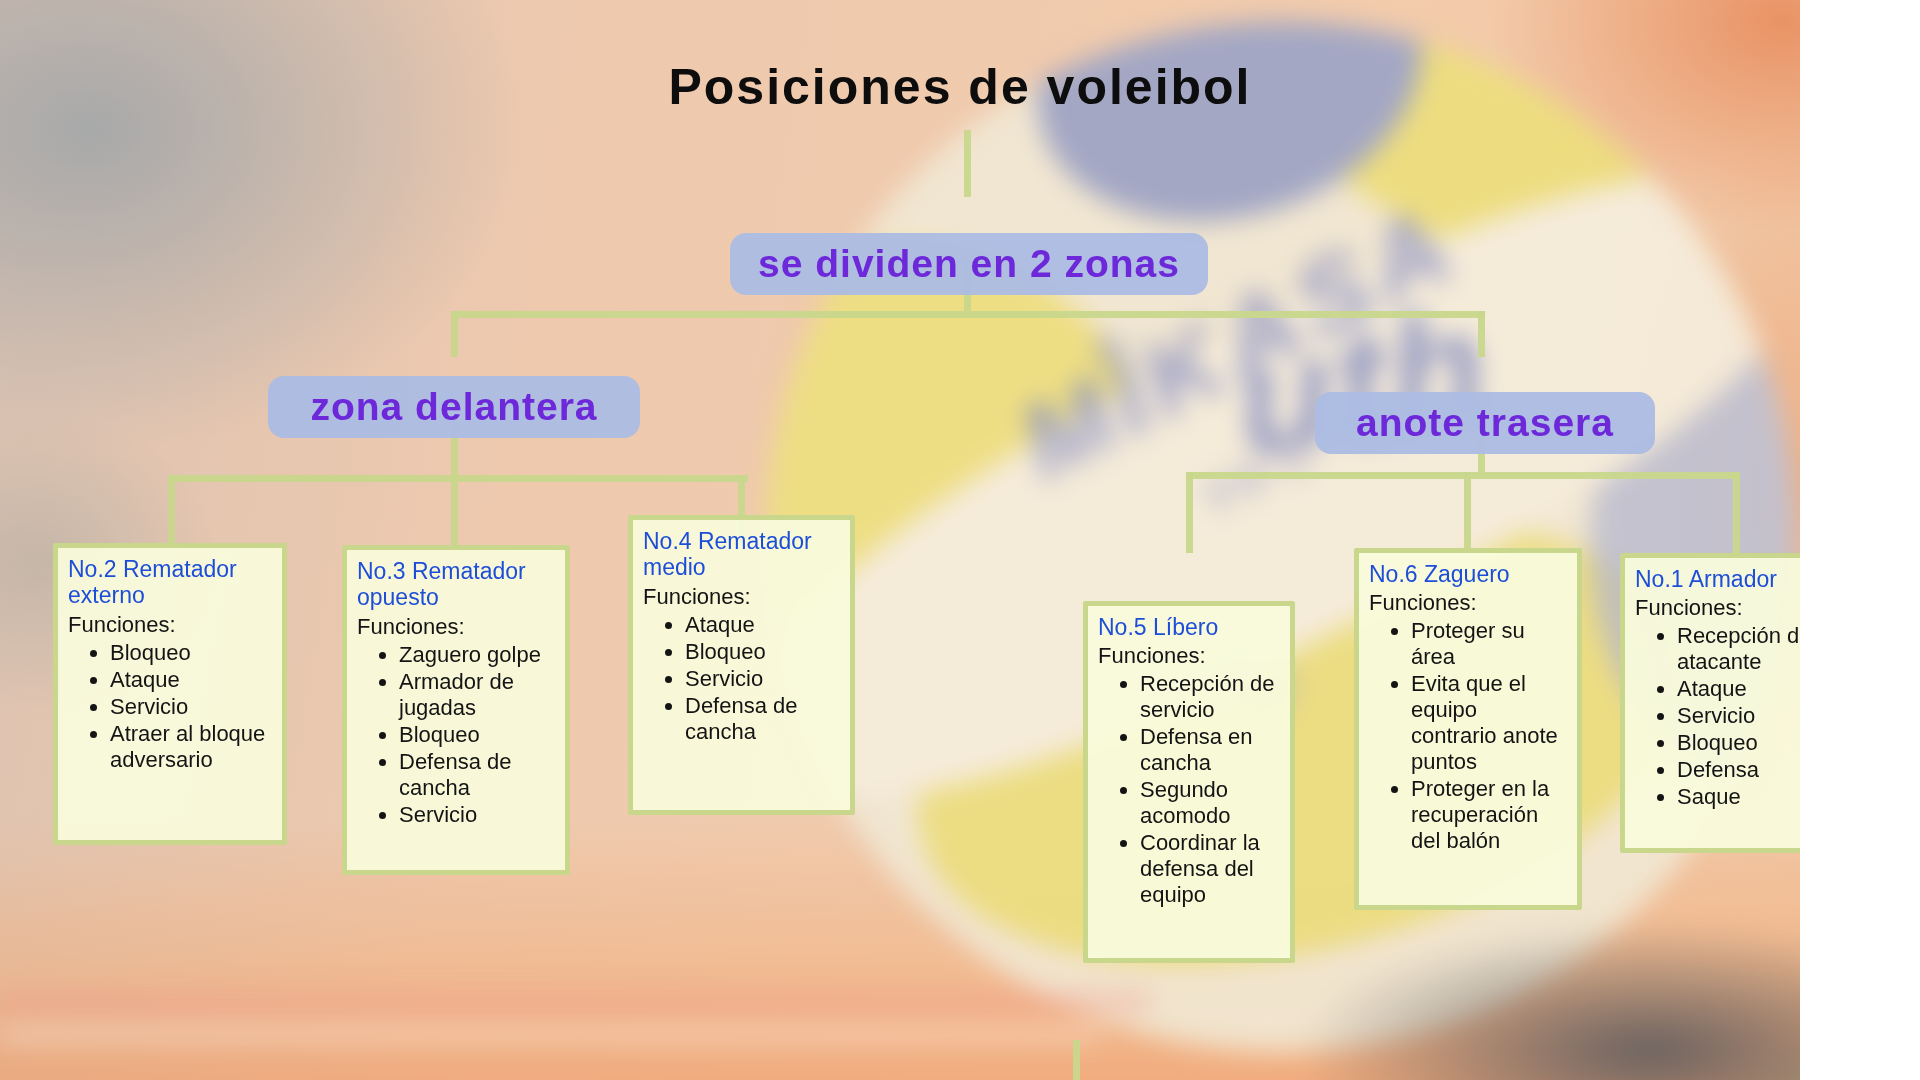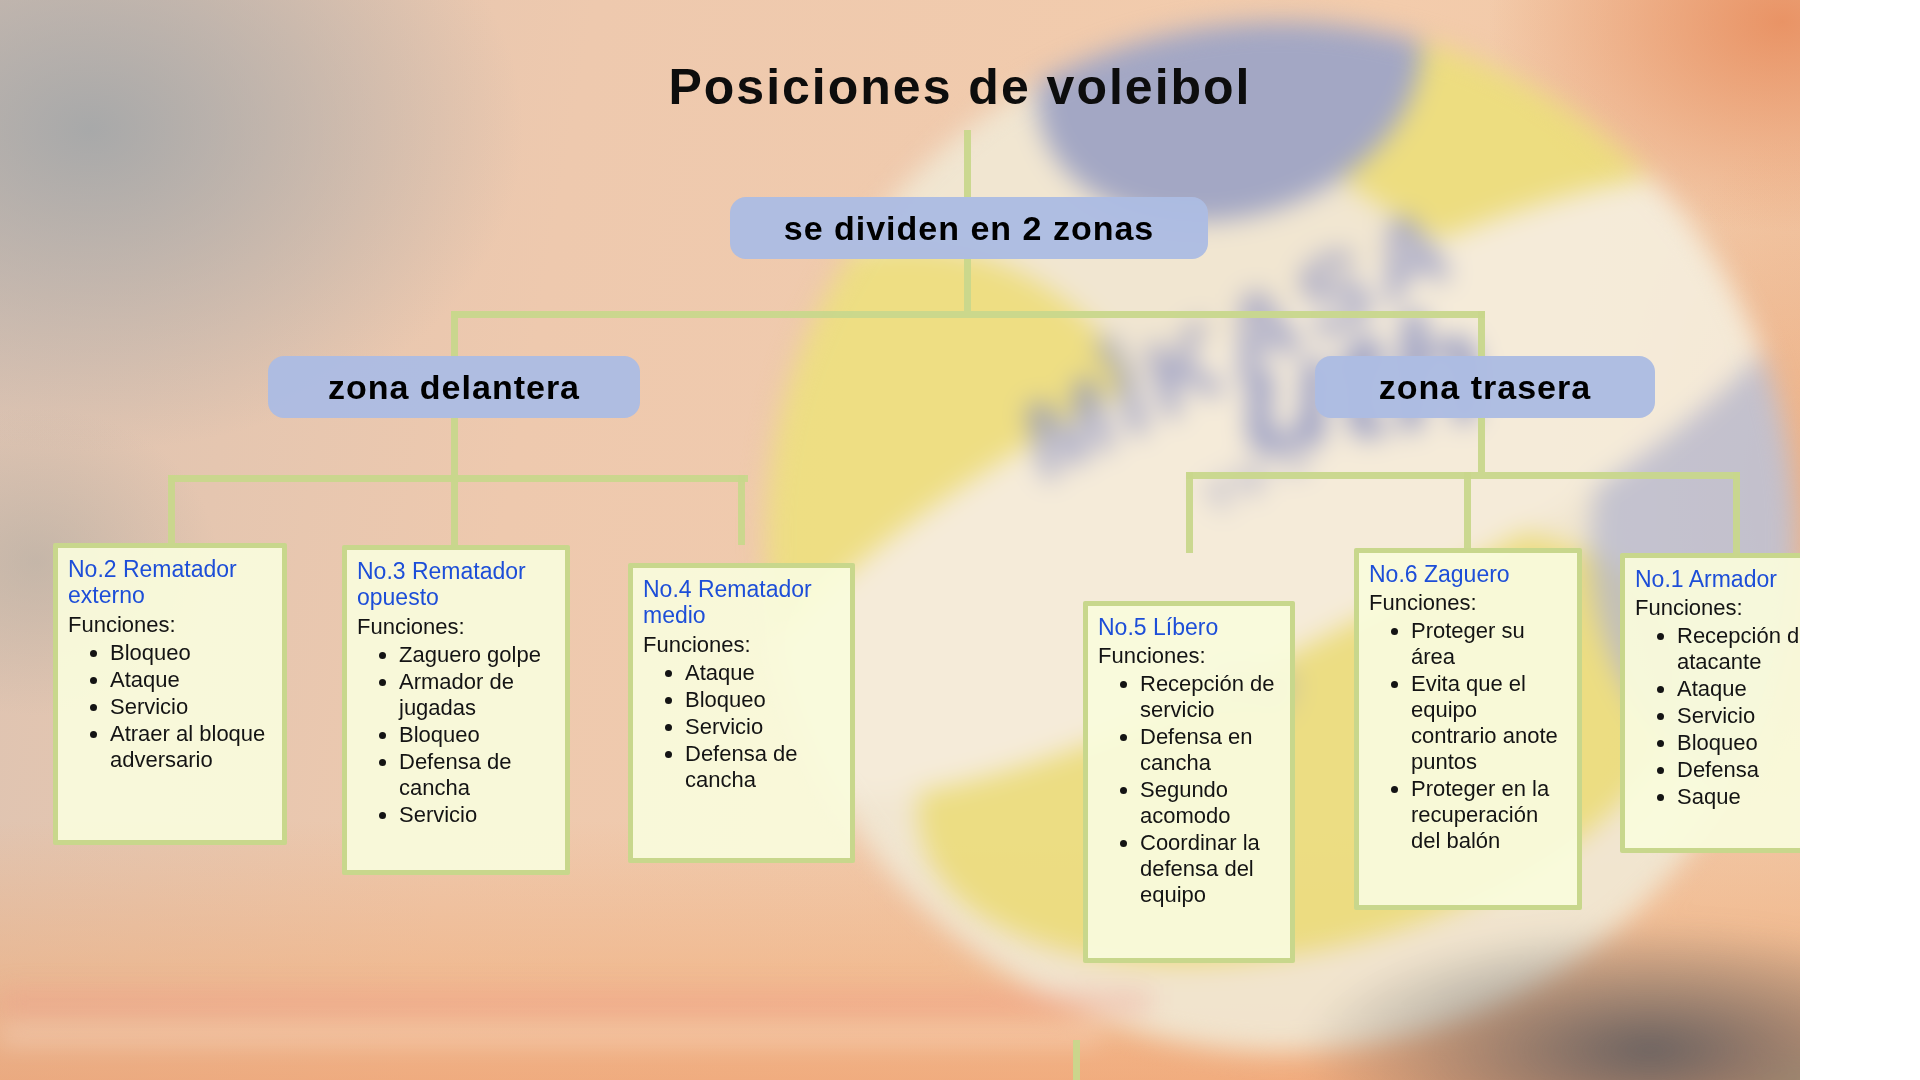--- a/index.html
+++ b/index.html
@@ -61,21 +61,21 @@
 
   
   .title {
     position: absolute; left: 0; top: 58px; width: 1920px; text-align: center;
     font-size: 50px; font-weight: bold; letter-spacing: 2px; color: #0d0d0d; margin: 0;
   }
   .conn { position: absolute; background: rgba(200,215,140,0.95); }
   .pill {
     position: absolute; background: rgba(172,188,226,0.97); border-radius: 16px;
     display: flex; align-items: center; justify-content: center;
-    font-size: 34px; font-weight: bold; letter-spacing: 1px; color: #000000;
+    font-size: 39px; font-weight: bold; letter-spacing: 1px; color: #6d28d9; margin-top: 36px;
   }
   .card {
     position: absolute; background: rgba(249,251,220,0.94);
     border: 5px solid rgba(198,214,136,0.95); border-radius: 2px;
     padding: 8px 10px; color: #141414; font-size: 22px; line-height: 1.18;
   }
   .card-title { margin: 0; font-size: 23px; font-weight: 400; color: #1d4ed8; line-height: 1.15; }
   .fn-label { margin: 3px 0 0 0; }
   .fn-list { margin: 2px 0 0 0; padding-left: 42px; }
   .fn-list li { margin: 1px 0; }
@@ -119,22 +119,22 @@
   <div class="conn" style="left:451px; top:475px; width:7px; height:70px;"></div>
   <div class="conn" style="left:738px; top:475px; width:7px; height:70px;"></div>
   <div class="conn" style="left:1478px; top:418px; width:7px; height:54px;"></div>
   <div class="conn" style="left:1186px; top:472px; width:554px; height:7px;"></div>
   <div class="conn" style="left:1186px; top:472px; width:7px; height:81px;"></div>
   <div class="conn" style="left:1464px; top:472px; width:7px; height:78px;"></div>
   <div class="conn" style="left:1733px; top:472px; width:7px; height:81px;"></div>
   <div class="conn" style="left:1073px; top:1040px; width:7px; height:40px;"></div>
 
   <div class="pill" style="left:730px; top:197px; width:478px; height:62px;">se dividen en 2 zonas</div>
-  <div class="pill" style="left:268px; top:356px; width:372px; height:62px;">zona delantera</div>
-  <div class="pill" style="left:1315px; top:356px; width:340px; height:62px;">zona trasera</div>
+  <div class="pill" style="left:268px; top:340px; width:372px; height:62px;">zona delantera</div>
+  <div class="pill" style="left:1315px; top:356px; width:340px; height:62px;">anote trasera</div>
 
   <section class="card" style="left:53px; top:543px; width:234px; height:302px;">
     <h3 class="card-title">No.2  Rematador externo</h3>
     <p class="fn-label">Funciones:</p>
     <ul class="fn-list">
         <li>Bloqueo</li>
         <li>Ataque</li>
         <li>Servicio</li>
         <li>Atraer al bloque adversario</li>
       </ul>
@@ -145,21 +145,21 @@
     <p class="fn-label">Funciones:</p>
     <ul class="fn-list">
         <li>Zaguero golpe</li>
         <li>Armador de jugadas</li>
         <li>Bloqueo</li>
         <li>Defensa de cancha</li>
         <li>Servicio</li>
       </ul>
   </section>
 
-  <section class="card" style="left:628px; top:563px; width:227px; height:300px;">
+  <section class="card" style="left:628px; top:515px; width:227px; height:300px;">
     <h3 class="card-title">No.4 Rematador medio</h3>
     <p class="fn-label">Funciones:</p>
     <ul class="fn-list">
         <li>Ataque</li>
         <li>Bloqueo</li>
         <li>Servicio</li>
         <li>Defensa de cancha</li>
       </ul>
   </section>
 

